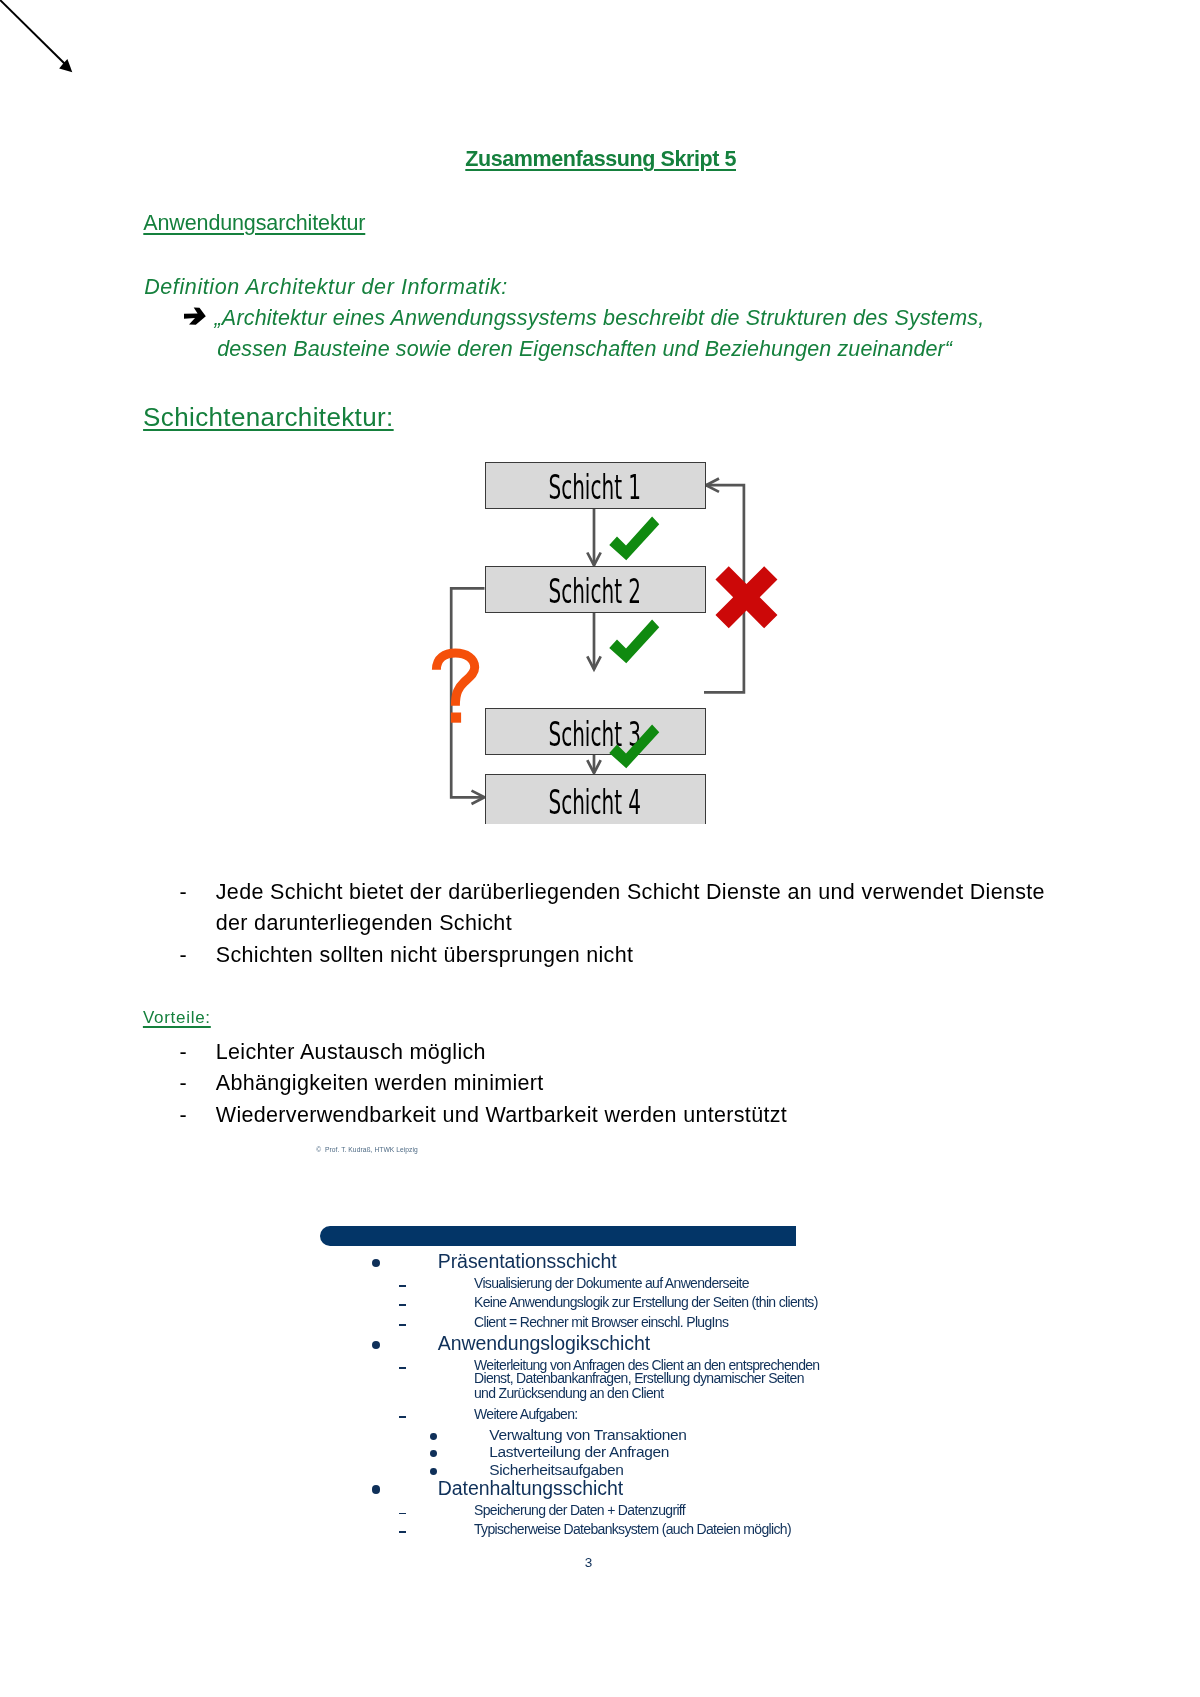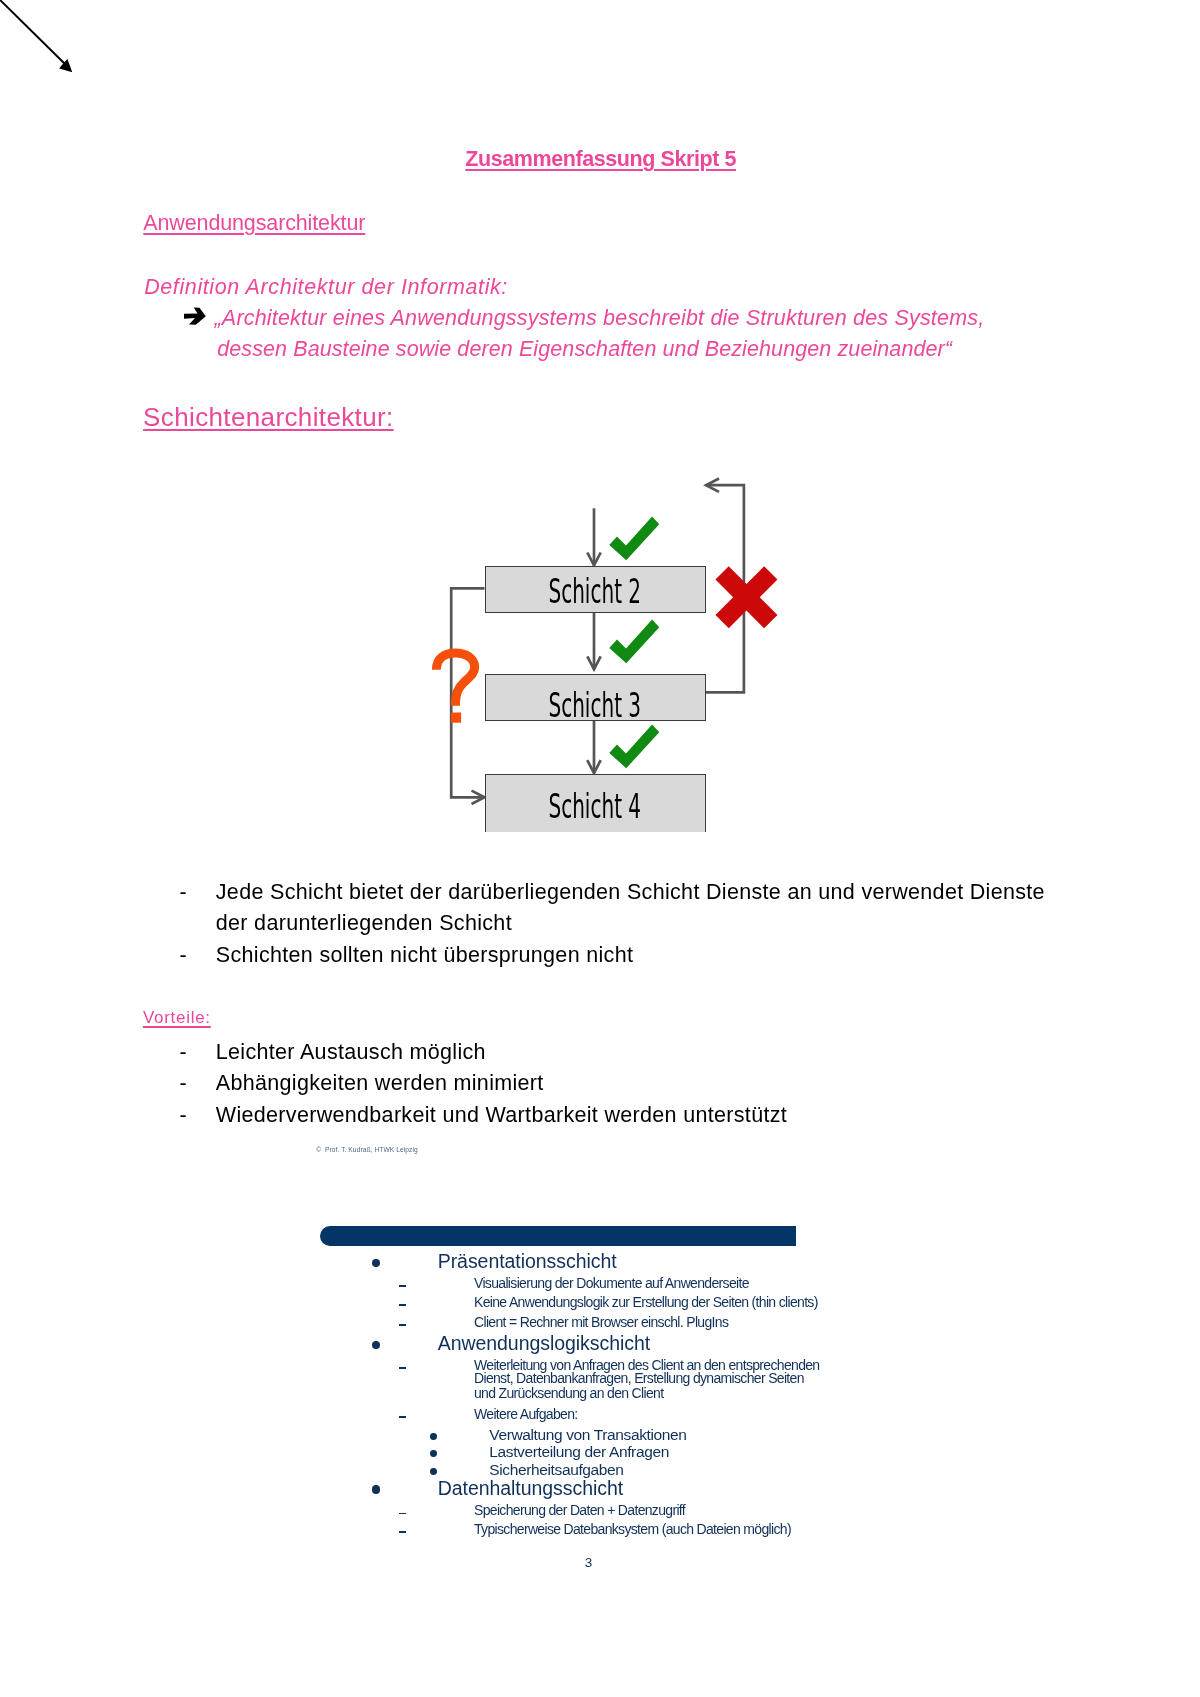--- a/index.html
+++ b/index.html
@@ -8,21 +8,21 @@
   body{width:1200px;height:1697px;background:#ffffff;overflow:hidden;
        font-family:"Liberation Sans","DejaVu Sans",sans-serif;color:#000;}
   .page{position:relative;width:1200px;height:1697px;}
   .abs{position:absolute;}
 
   
   #top-arrow{left:0;top:0;}
 
   
   .doc-txt{font-family:"Liberation Sans","DejaVu Sans",sans-serif;
-           font-size:21px;line-height:1.0;color:#ec4899;white-space:pre;}
+           font-size:21px;line-height:1.0;color:#15803d;white-space:pre;}
   .u{text-decoration:underline;text-underline-offset:3.2px;
      text-decoration-thickness:2.3px;}
 
   #doc-title{left:465.3px;top:149.3px;font-size:21.5px;font-weight:bold;letter-spacing:-0.42px;}
   #sec-heading{left:143.3px;top:212.6px;font-size:21.5px;font-weight:normal;letter-spacing:-0.13px;}
   #def-label{left:144.2px;top:276.6px;font-size:21.5px;font-style:italic;letter-spacing:0.6px;}
   #def-arrow{left:184.2px;top:307.3px;}
   #def-q1{left:214.5px;top:308.3px;font-size:21.5px;font-style:italic;letter-spacing:0.19px;text-align:center;}
   #def-q2{left:217.2px;top:339.3px;font-size:21.5px;font-style:italic;letter-spacing:0.1px;}
   #layers-label{left:143.1px;top:404px;font-size:26px;letter-spacing:0.37px;}
@@ -54,21 +54,21 @@
                     border-radius:50%;background:#0f3059;left:130px;}
 
   
   .lbox{position:absolute;width:221px;height:47.2px;background:#d9d9d9;
         border:1.5px solid #3a3a3a;box-sizing:border-box;
         display:flex;align-items:center;justify-content:center;}
   .lbox span{font-family:"DejaVu Sans Condensed","DejaVu Sans",sans-serif;
         font-size:34px;line-height:34px;color:#000;
         display:inline-block;transform:scaleX(0.655) translateY(1.5px);
         transform-origin:center;white-space:pre;}
-  .lbox-cut{border-bottom:none;height:58px;}
+  .lbox-cut{border-bottom:none;height:50px;}
   .chk{fill:#108a10;}
 
   
   .dl{position:absolute;font-size:21.5px;line-height:31.5px;color:#000;
       letter-spacing:0.32px;}
   .dl .row{position:relative;}
   .dl .dash{position:absolute;left:0;top:0;letter-spacing:0;}
   .dl .txt{display:block;margin-left:36.3px;}
 </style>
 </head>
@@ -114,24 +114,27 @@
       </g>
       <g>
         <path d="M 167.3 102.5 L 174 115.4 L 180.7 102.5"></path>
         <path d="M 167.3 206.4 L 174 219.3 L 180.7 206.4"></path>
         <path d="M 167.3 310.2 L 174 323.1 L 180.7 310.2"></path>
       </g>
       </g>
     </svg>
   </div>
 
+  <div class="lbox" style="left:484.5px;top:461.7px;">
+    <span>Schicht 1</span>
+  </div>
   <div class="lbox" style="left:484.5px;top:565.9px;">
     <span>Schicht 2</span>
   </div>
-  <div class="lbox" style="left:484.5px;top:674px;align-items:flex-end;">
+  <div class="lbox" style="left:484.5px;top:708px;">
     <span>Schicht 3</span>
   </div>
   <div class="lbox lbox-cut" style="left:484.5px;top:774px;">
     <span>Schicht 4</span>
   </div>
 
   <svg class="abs chk" style="left:608.5px;top:516.0px;" viewBox="0 0 52 45" width="52" height="45">
     <path d="M 8.0 20.4 L 0.25 28.9 L 17.25 44.25 L 50.25 8.3 L 43.1 0.4 L 17.0 29.5 Z"></path>
   </svg>
   <svg class="abs chk" style="left:608.5px;top:619.3px;" viewBox="0 0 52 45" width="52" height="45">

